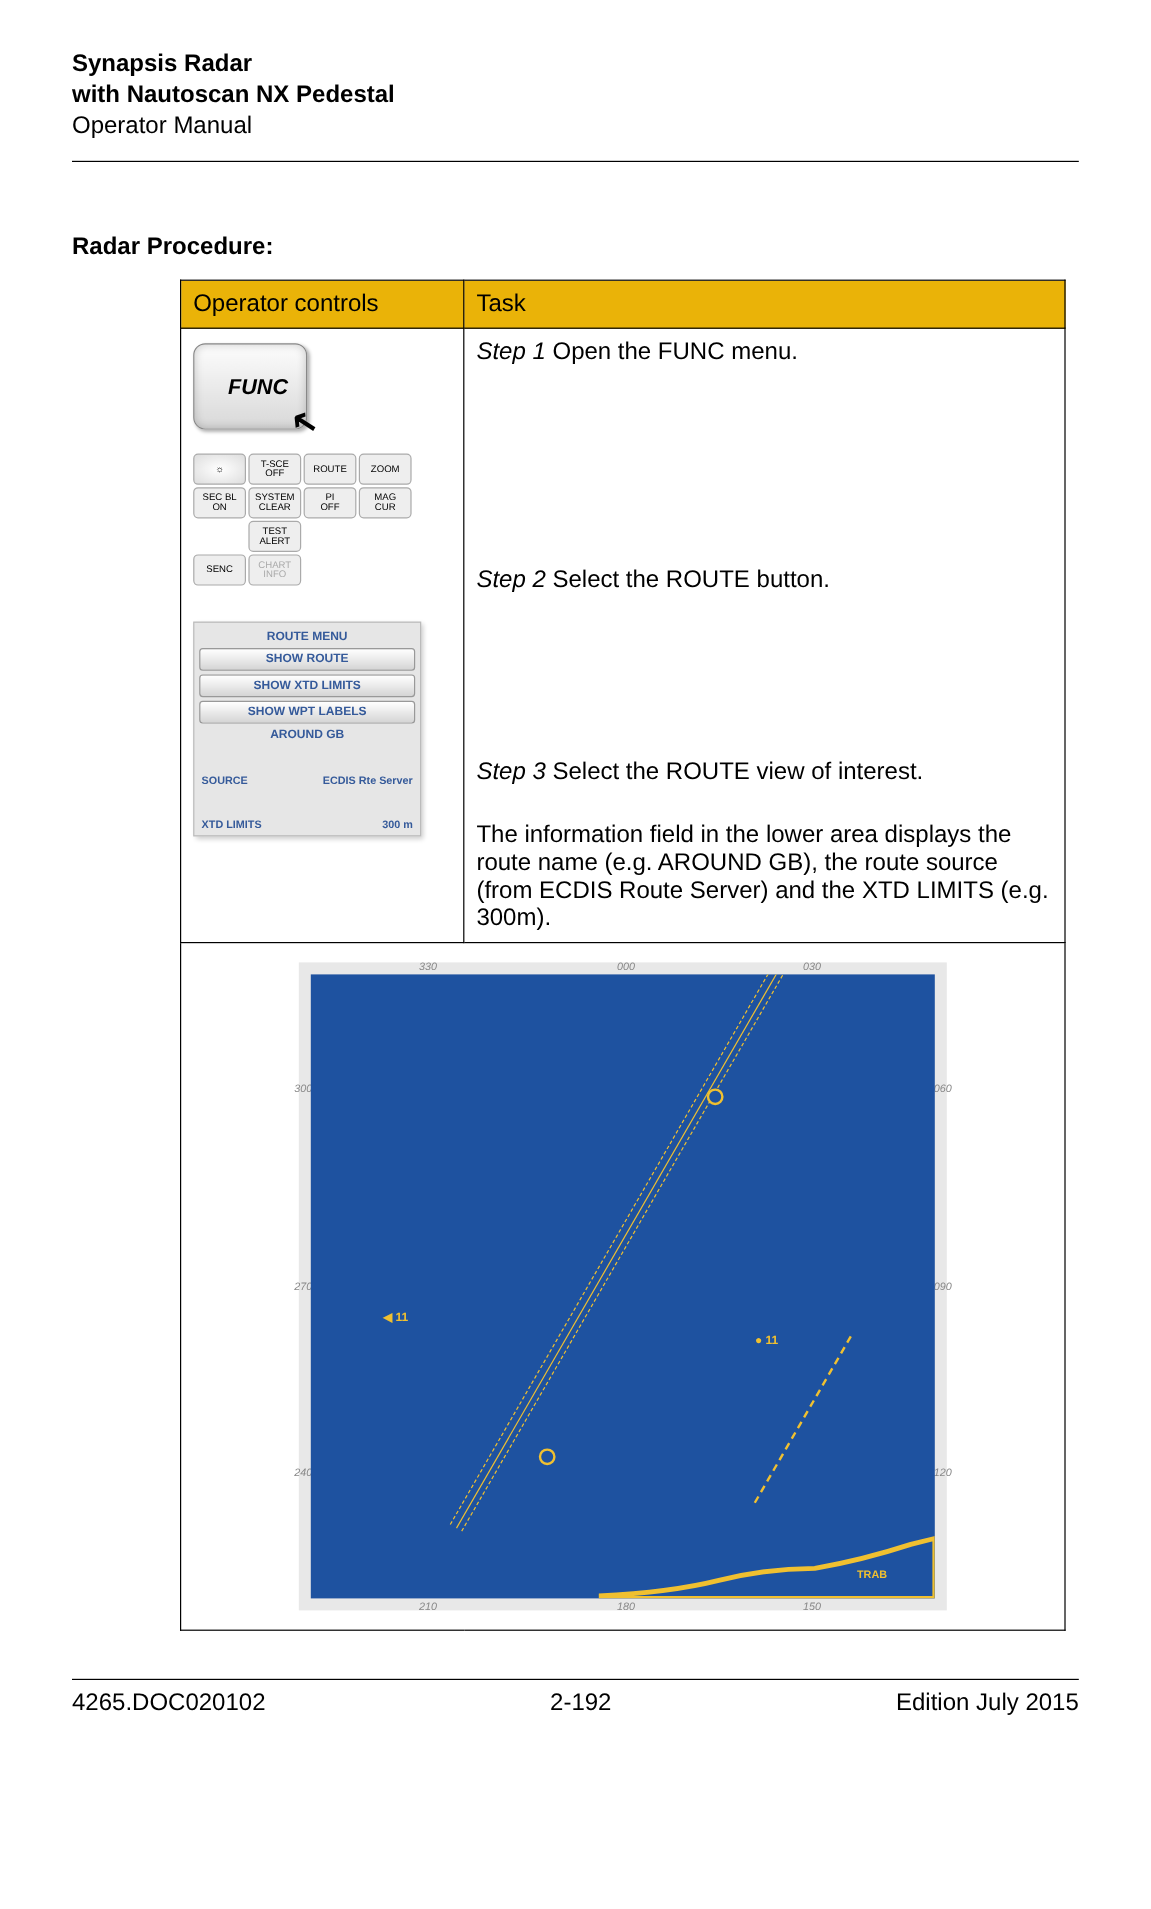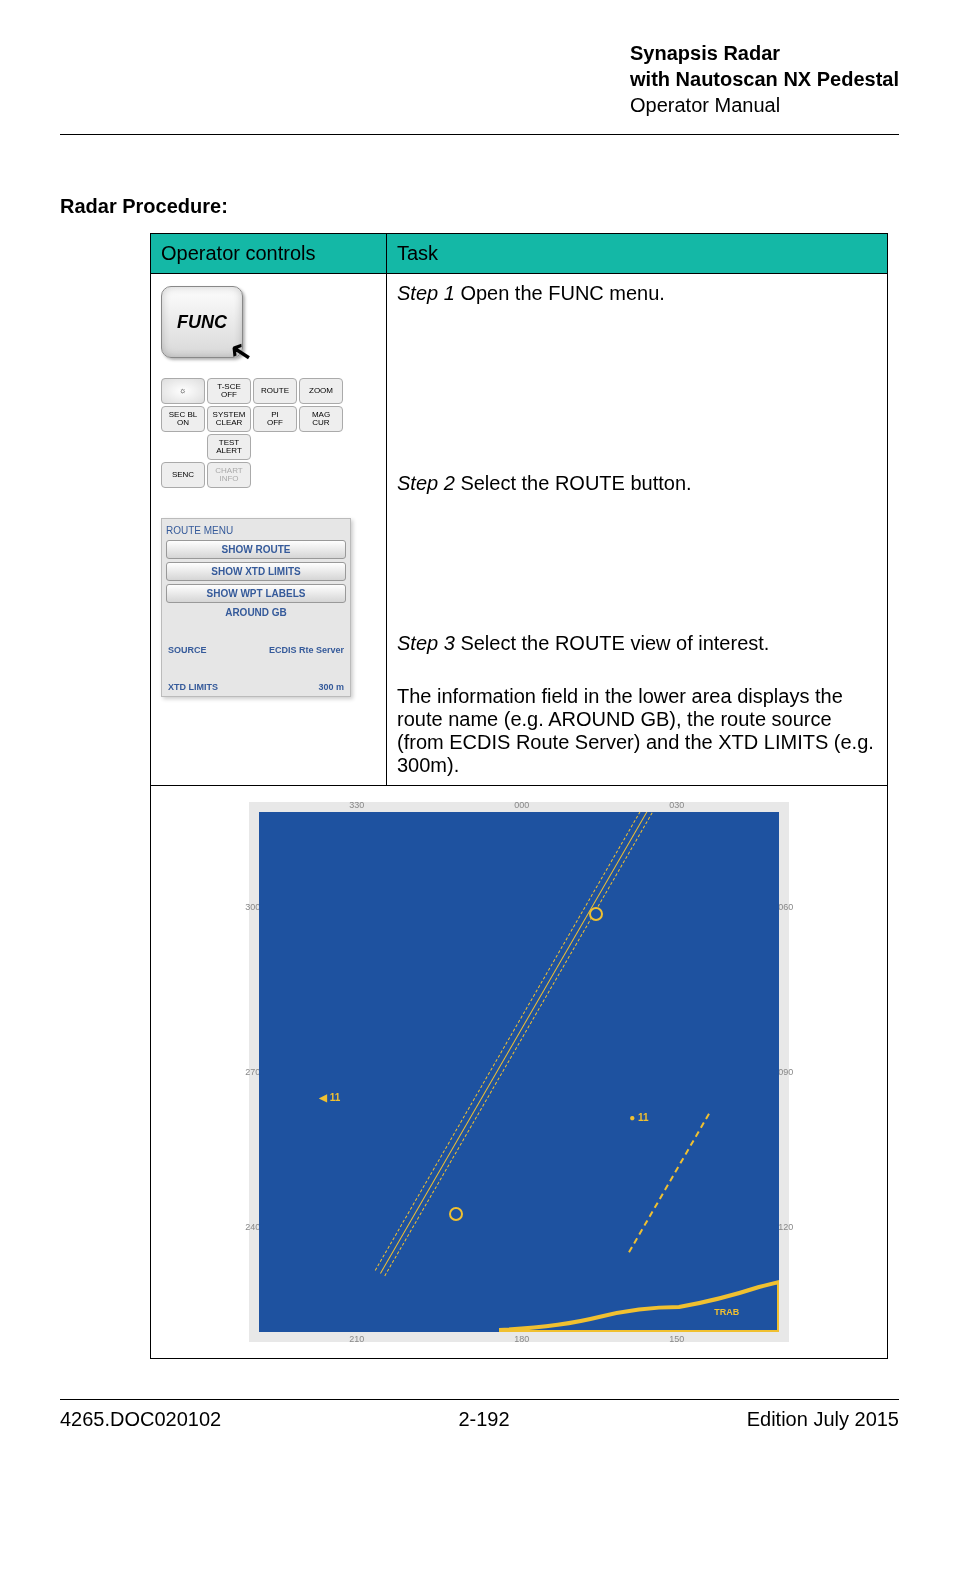--- a/index.html
+++ b/index.html
@@ -7,23 +7,22 @@
       margin: 0;
       padding: 40px 60px;
       font-size: 20px;
       color: #000;
       width: 959px;
       box-sizing: border-box;
     }
     .header {
       display: flex;
       justify-content: space-between;
-      align-items: flex-end;
+      align-items: center;
       padding-bottom: 10px;
-      flex-direction: column;
     }
     .header-left {
       line-height: 1.3;
     }
     .header-left .bold {
       font-weight: bold;
     }
     .header-right {
       font-size: 28px;
       white-space: nowrap;
@@ -51,21 +50,21 @@
       border-collapse: collapse;
       width: 88%;
       margin-left: 90px;
     }
     table.proc td, table.proc th {
       border: 1px solid #000;
       vertical-align: top;
       padding: 8px 10px;
     }
     table.proc th {
-      background: #14b8a6;
+      background: #eab308;
       font-weight: normal;
       text-align: left;
     }
     .col-controls {
       width: 215px;
     }
     .step-block {
       margin-bottom: 40px;
     }
     .step-block:last-child {
@@ -87,20 +86,21 @@
       border: 1px solid #888;
       border-radius: 10px;
       box-shadow: inset 0 0 8px rgba(0,0,0,0.2), 2px 2px 3px rgba(0,0,0,0.3);
       display: flex;
       align-items: center;
       justify-content: center;
       font-style: italic;
       font-weight: bold;
       font-size: 18px;
       position: relative;
+      padding-left: 13px;
     }
     .cursor {
       position: absolute;
       bottom: -12px;
       right: -8px;
       font-size: 28px;
       transform: rotate(-20deg);
     }
     
     .btn-grid {
@@ -130,22 +130,22 @@
     
     .route-menu {
       width: 180px;
       background: #e6e6e6;
       border: 1px solid #bbb;
       padding: 4px;
       box-shadow: 2px 2px 4px rgba(0,0,0,0.2);
       font-size: 10px;
     }
     .route-menu .title {
-      text-align: left;
-      font-weight: normal;
+      text-align: center;
+      font-weight: bold;
       color: #355a9a;
       margin: 2px 0 4px;
     }
     .route-menu .mbtn {
       background: linear-gradient(#fff,#d5d5d5);
       border: 1px solid #999;
       border-radius: 3px;
       text-align: center;
       color: #355a9a;
       font-weight: bold;
@@ -235,20 +235,21 @@
       position: absolute;
       bottom: 0;
       right: 0;
       width: 280px;
       height: 60px;
     }
     .tick {
       position: absolute;
       font-size: 9px;
       color: #888;
+      font-style: italic;
     }
     .footer {
       display: flex;
       justify-content: space-between;
       margin-top: 40px;
       padding-top: 8px;
       border-top: 1.5px solid #000;
     }
   </style>
 </head>

